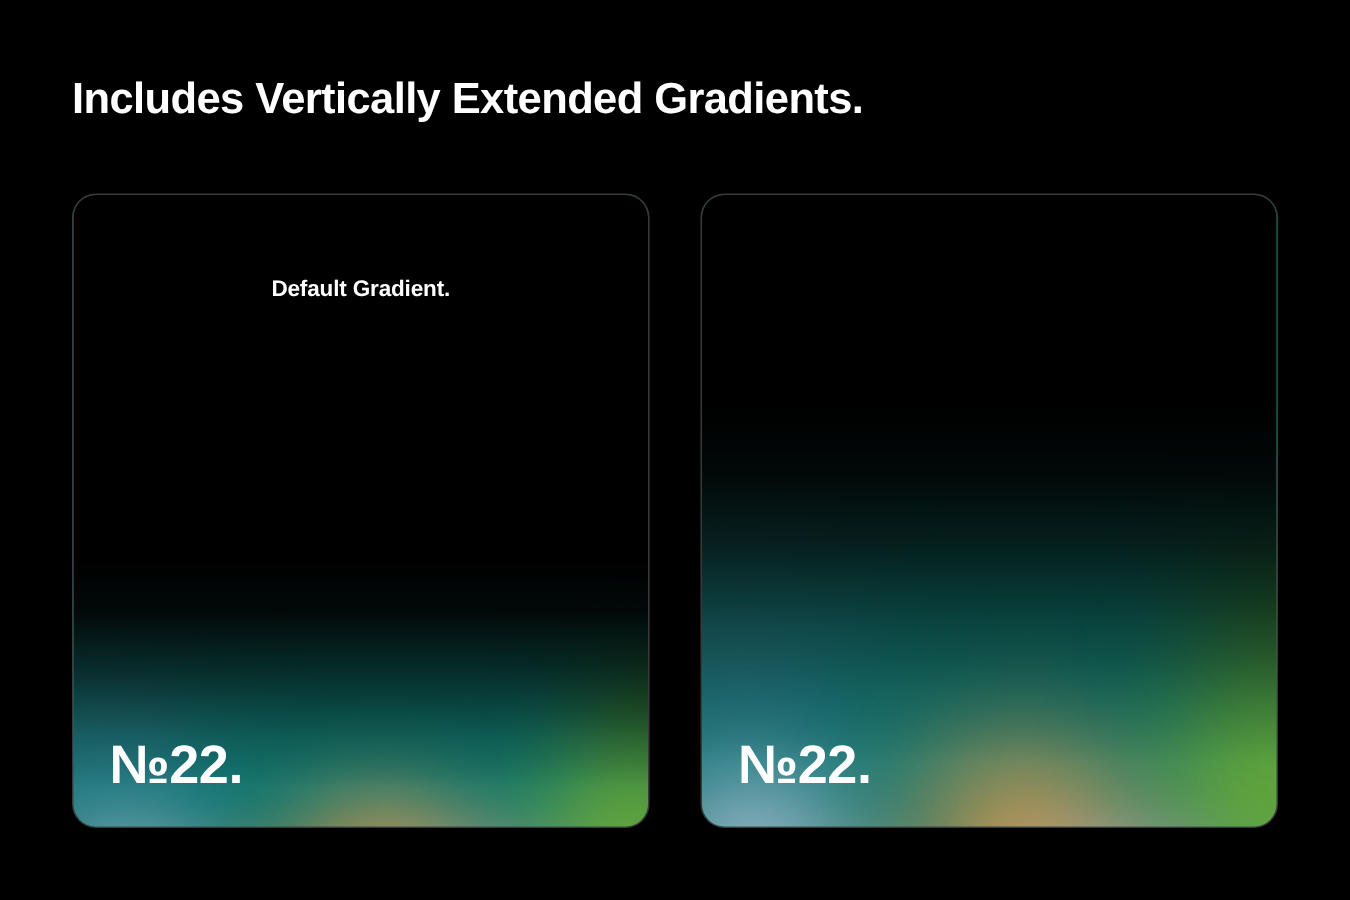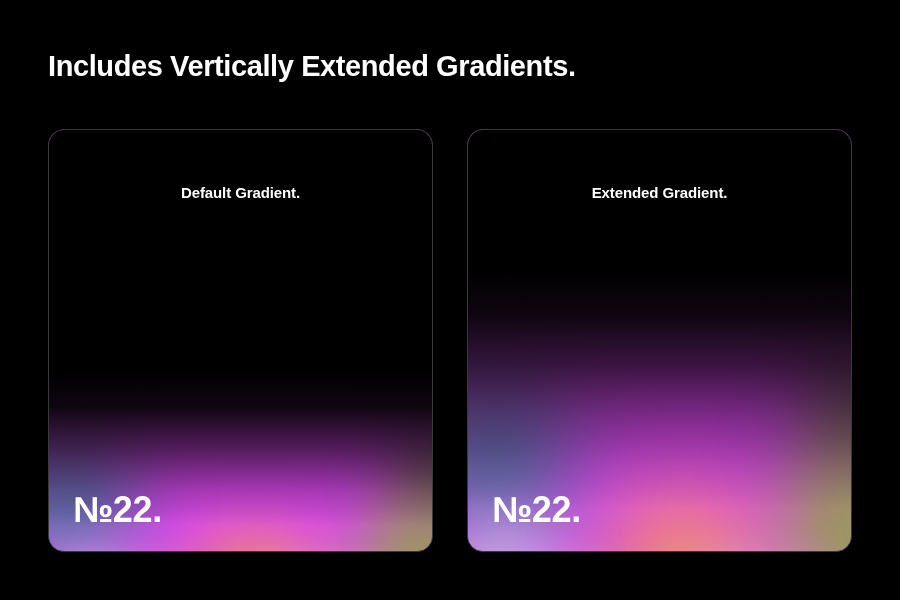--- a/index.html
+++ b/index.html
@@ -38,21 +38,21 @@
     display: flex;
     gap: 34px;
   }
 
   .card {
     position: relative;
     width: 385px;
     height: 423px;
     border-radius: 16px;
     border: 1px solid #3a3a3a;
-    background: #d946ef;
+    background: #0f766e;
     overflow: hidden;
     flex: 0 0 auto;
   }
 
   
   .grad {
     position: absolute;
     inset: 0;
     pointer-events: none;
   }
@@ -226,17 +226,16 @@
     <div class="grad grad--extended">
       <span class="blob-deepgreen"></span>
       <span class="blob-teal"></span>
       <span class="blob-green"></span>
       <span class="blob-orange"></span>
       <span class="blob-lilac"></span>
       <span class="blob-pale"></span>
       <span class="blob-peach"></span>
     </div>
     <div class="veil veil--extended"></div>
-    <div class="card-label">Extended Gradient.</div>
     <div class="card-number">№22.</div>
   </div>
 
 </div>
 
 </body></html>

